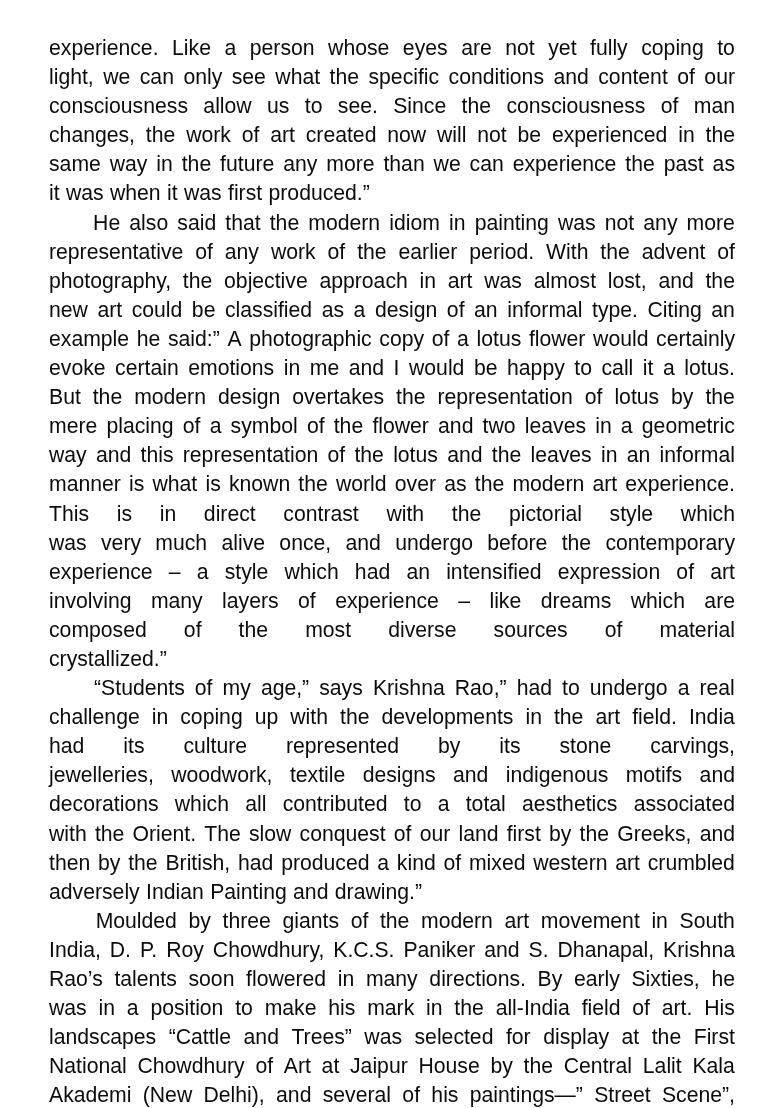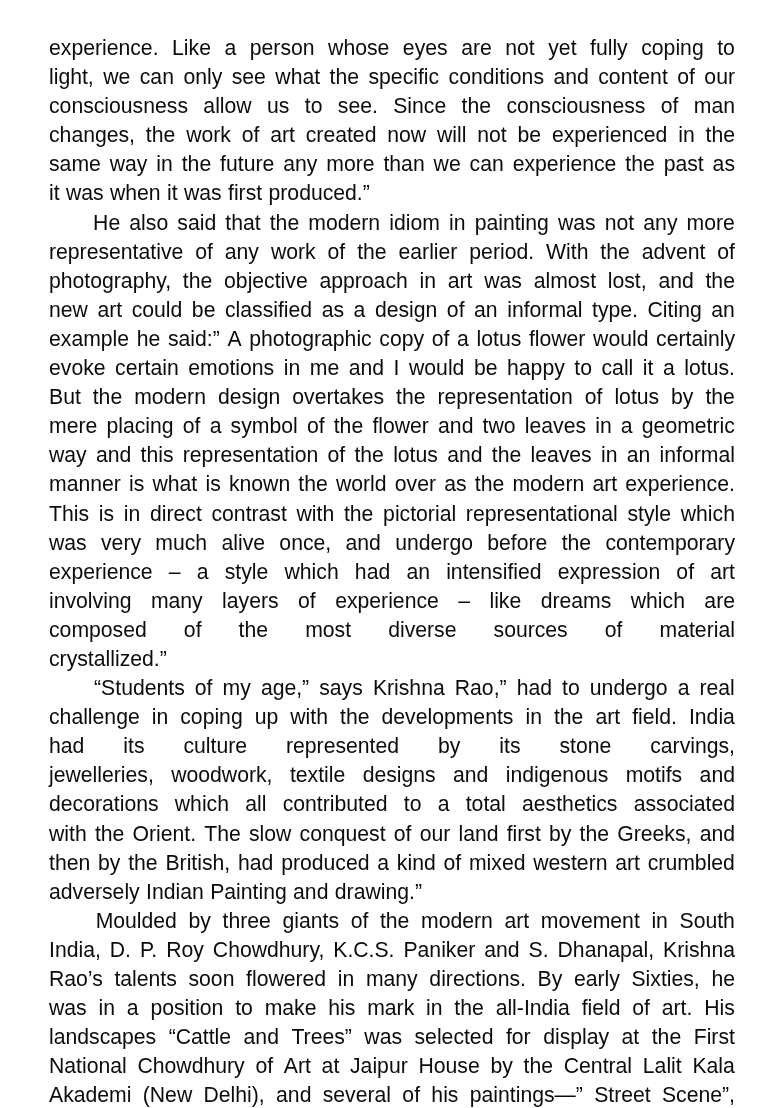--- a/index.html
+++ b/index.html
@@ -93,21 +93,21 @@
         <div class="line justify"><span class="indent"></span><span class="w">He</span><span class="w">also</span><span class="w">said</span><span class="w">that</span><span class="w">the</span><span class="w">modern</span><span class="w">idiom</span><span class="w">in</span><span class="w">painting</span><span class="w">was</span><span class="w">not</span><span class="w">any</span><span class="w">more</span></div>
         <div class="line justify"><span class="w">representative</span><span class="w">of</span><span class="w">any</span><span class="w">work</span><span class="w">of</span><span class="w">the</span><span class="w">earlier</span><span class="w">period.</span><span class="w">With</span><span class="w">the</span><span class="w">advent</span><span class="w">of</span></div>
         <div class="line justify"><span class="w">photography,</span><span class="w">the</span><span class="w">objective</span><span class="w">approach</span><span class="w">in</span><span class="w">art</span><span class="w">was</span><span class="w">almost</span><span class="w">lost,</span><span class="w">and</span><span class="w">the</span></div>
         <div class="line justify"><span class="w">new</span><span class="w">art</span><span class="w">could</span><span class="w">be</span><span class="w">classified</span><span class="w">as</span><span class="w">a</span><span class="w">design</span><span class="w">of</span><span class="w">an</span><span class="w">informal</span><span class="w">type.</span><span class="w">Citing</span><span class="w">an</span></div>
         <div class="line justify"><span class="w">example</span><span class="w">he</span><span class="w">said:”</span><span class="w">A</span><span class="w">photographic</span><span class="w">copy</span><span class="w">of</span><span class="w">a</span><span class="w">lotus</span><span class="w">flower</span><span class="w">would</span><span class="w">certainly</span></div>
         <div class="line justify"><span class="w">evoke</span><span class="w">certain</span><span class="w">emotions</span><span class="w">in</span><span class="w">me</span><span class="w">and</span><span class="w">I</span><span class="w">would</span><span class="w">be</span><span class="w">happy</span><span class="w">to</span><span class="w">call</span><span class="w">it</span><span class="w">a</span><span class="w">lotus.</span></div>
         <div class="line justify"><span class="w">But</span><span class="w">the</span><span class="w">modern</span><span class="w">design</span><span class="w">overtakes</span><span class="w">the</span><span class="w">representation</span><span class="w">of</span><span class="w">lotus</span><span class="w">by</span><span class="w">the</span></div>
         <div class="line justify"><span class="w">mere</span><span class="w">placing</span><span class="w">of</span><span class="w">a</span><span class="w">symbol</span><span class="w">of</span><span class="w">the</span><span class="w">flower</span><span class="w">and</span><span class="w">two</span><span class="w">leaves</span><span class="w">in</span><span class="w">a</span><span class="w">geometric</span></div>
         <div class="line justify"><span class="w">way</span><span class="w">and</span><span class="w">this</span><span class="w">representation</span><span class="w">of</span><span class="w">the</span><span class="w">lotus</span><span class="w">and</span><span class="w">the</span><span class="w">leaves</span><span class="w">in</span><span class="w">an</span><span class="w">informal</span></div>
         <div class="line justify"><span class="w">manner</span><span class="w">is</span><span class="w">what</span><span class="w">is</span><span class="w">known</span><span class="w">the</span><span class="w">world</span><span class="w">over</span><span class="w">as</span><span class="w">the</span><span class="w">modern</span><span class="w">art</span><span class="w">experience.</span></div>
-        <div class="line justify"><span class="w">This</span><span class="w">is</span><span class="w">in</span><span class="w">direct</span><span class="w">contrast</span><span class="w">with</span><span class="w">the</span><span class="w">pictorial</span><span class="w">representational</span><span class="w">style</span><span class="w">which</span></div>
+        <div class="line justify"><span class="w">This</span><span class="w">is</span><span class="w">in</span><span class="w">direct</span><span class="w">contrast</span><span class="w">with</span><span class="w">the</span><span class="w">pictorial</span><span class="w">style</span><span class="w">which</span></div>
         <div class="line justify"><span class="w">was</span><span class="w">very</span><span class="w">much</span><span class="w">alive</span><span class="w">once,</span><span class="w">and</span><span class="w">undergo</span><span class="w">before</span><span class="w">the</span><span class="w">contemporary</span></div>
         <div class="line justify"><span class="w">experience</span><span class="w">–</span><span class="w">a</span><span class="w">style</span><span class="w">which</span><span class="w">had</span><span class="w">an</span><span class="w">intensified</span><span class="w">expression</span><span class="w">of</span><span class="w">art</span></div>
         <div class="line justify"><span class="w">involving</span><span class="w">many</span><span class="w">layers</span><span class="w">of</span><span class="w">experience</span><span class="w">–</span><span class="w">like</span><span class="w">dreams</span><span class="w">which</span><span class="w">are</span></div>
         <div class="line justify"><span class="w">composed</span><span class="w">of</span><span class="w">the</span><span class="w">most</span><span class="w">diverse</span><span class="w">sources</span><span class="w">of</span><span class="w">material</span></div>
         <div class="line last"><span class="w">crystallized.”</span></div>
       </div>
       <div class="para">
         <div class="line justify"><span class="indent"></span><span class="w">“Students</span><span class="w">of</span><span class="w">my</span><span class="w">age,”</span><span class="w">says</span><span class="w">Krishna</span><span class="w">Rao,”</span><span class="w">had</span><span class="w">to</span><span class="w">undergo</span><span class="w">a</span><span class="w">real</span></div>
         <div class="line justify"><span class="w">challenge</span><span class="w">in</span><span class="w">coping</span><span class="w">up</span><span class="w">with</span><span class="w">the</span><span class="w">developments</span><span class="w">in</span><span class="w">the</span><span class="w">art</span><span class="w">field.</span><span class="w">India</span></div>
         <div class="line justify"><span class="w">had</span><span class="w">its</span><span class="w">culture</span><span class="w">represented</span><span class="w">by</span><span class="w">its</span><span class="w">stone</span><span class="w">carvings,</span></div>

